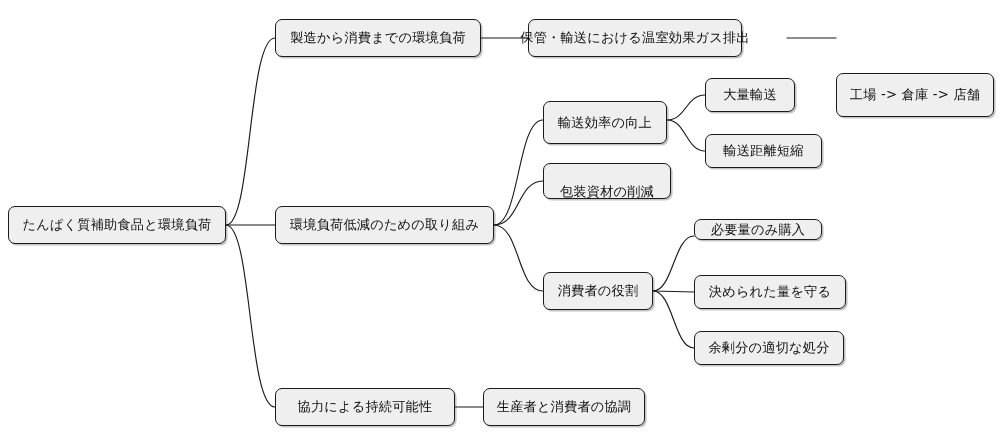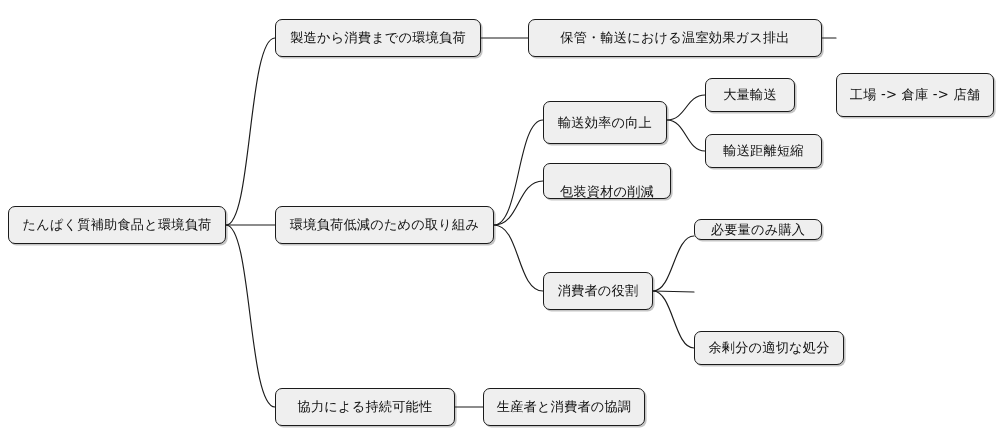--- a/index.html
+++ b/index.html
@@ -83,21 +83,21 @@
       <path d="M 455 407 L 483 407"></path>
     </svg>
 
   <div id="node-layer">
       <div class="node" style="left: 8px; top: 206px; width: 218px; height: 38px;">
         <span class="node-label">たんぱく質補助食品と環境負荷</span>
       </div>
       <div class="node" style="left: 275px; top: 19px; width: 206px; height: 38px;">
         <span class="node-label">製造から消費までの環境負荷</span>
       </div>
-      <div class="node" style="left: 528px; top: 19px; width: 294px; height: 38px; text-align: right;">
+      <div class="node" style="left: 528px; top: 19px; width: 214px; height: 38px; text-align: right;">
         <span class="node-label">保管・輸送における温室効果ガス排出</span>
       </div>
       <div class="node" style="left: 836px; top: 37px; width: 158px; height: 44px; margin-top: 36px;">
         <span class="node-label">工場 -&gt; 倉庫 -&gt; 店舗</span>
       </div>
       <div class="node" style="left: 275px; top: 206px; width: 219px; height: 38px;">
         <span class="node-label">環境負荷低減のための取り組み</span>
       </div>
       <div class="node" style="left: 543px; top: 101px; width: 124px; height: 43px;">
         <span class="node-label">輸送効率の向上</span>
@@ -110,20 +110,23 @@
       </div>
       <div class="node" style="left: 543px; top: 163px; width: 128px; height: 36px; align-items: flex-end;">
         <span class="node-label">包装資材の削減</span>
       </div>
       <div class="node" style="left: 543px; top: 272px; width: 110px; height: 38px;">
         <span class="node-label">消費者の役割</span>
       </div>
       <div class="node" style="left: 694px; top: 219px; width: 128px; height: 21px;">
         <span class="node-label">必要量のみ購入</span>
       </div>
+      <div class="node" style="left: 694px; top: 275px; width: 152px; height: 34px;">
+        <span class="node-label">決められた量を守る</span>
+      </div>
       <div class="node" style="left: 694px; top: 331px; width: 150px; height: 34px;">
         <span class="node-label">余剰分の適切な処分</span>
       </div>
       <div class="node" style="left: 275px; top: 388px; width: 180px; height: 38px;">
         <span class="node-label">協力による持続可能性</span>
       </div>
       <div class="node" style="left: 483px; top: 388px; width: 162px; height: 38px;">
         <span class="node-label">生産者と消費者の協調</span>
       </div>
     </div>

